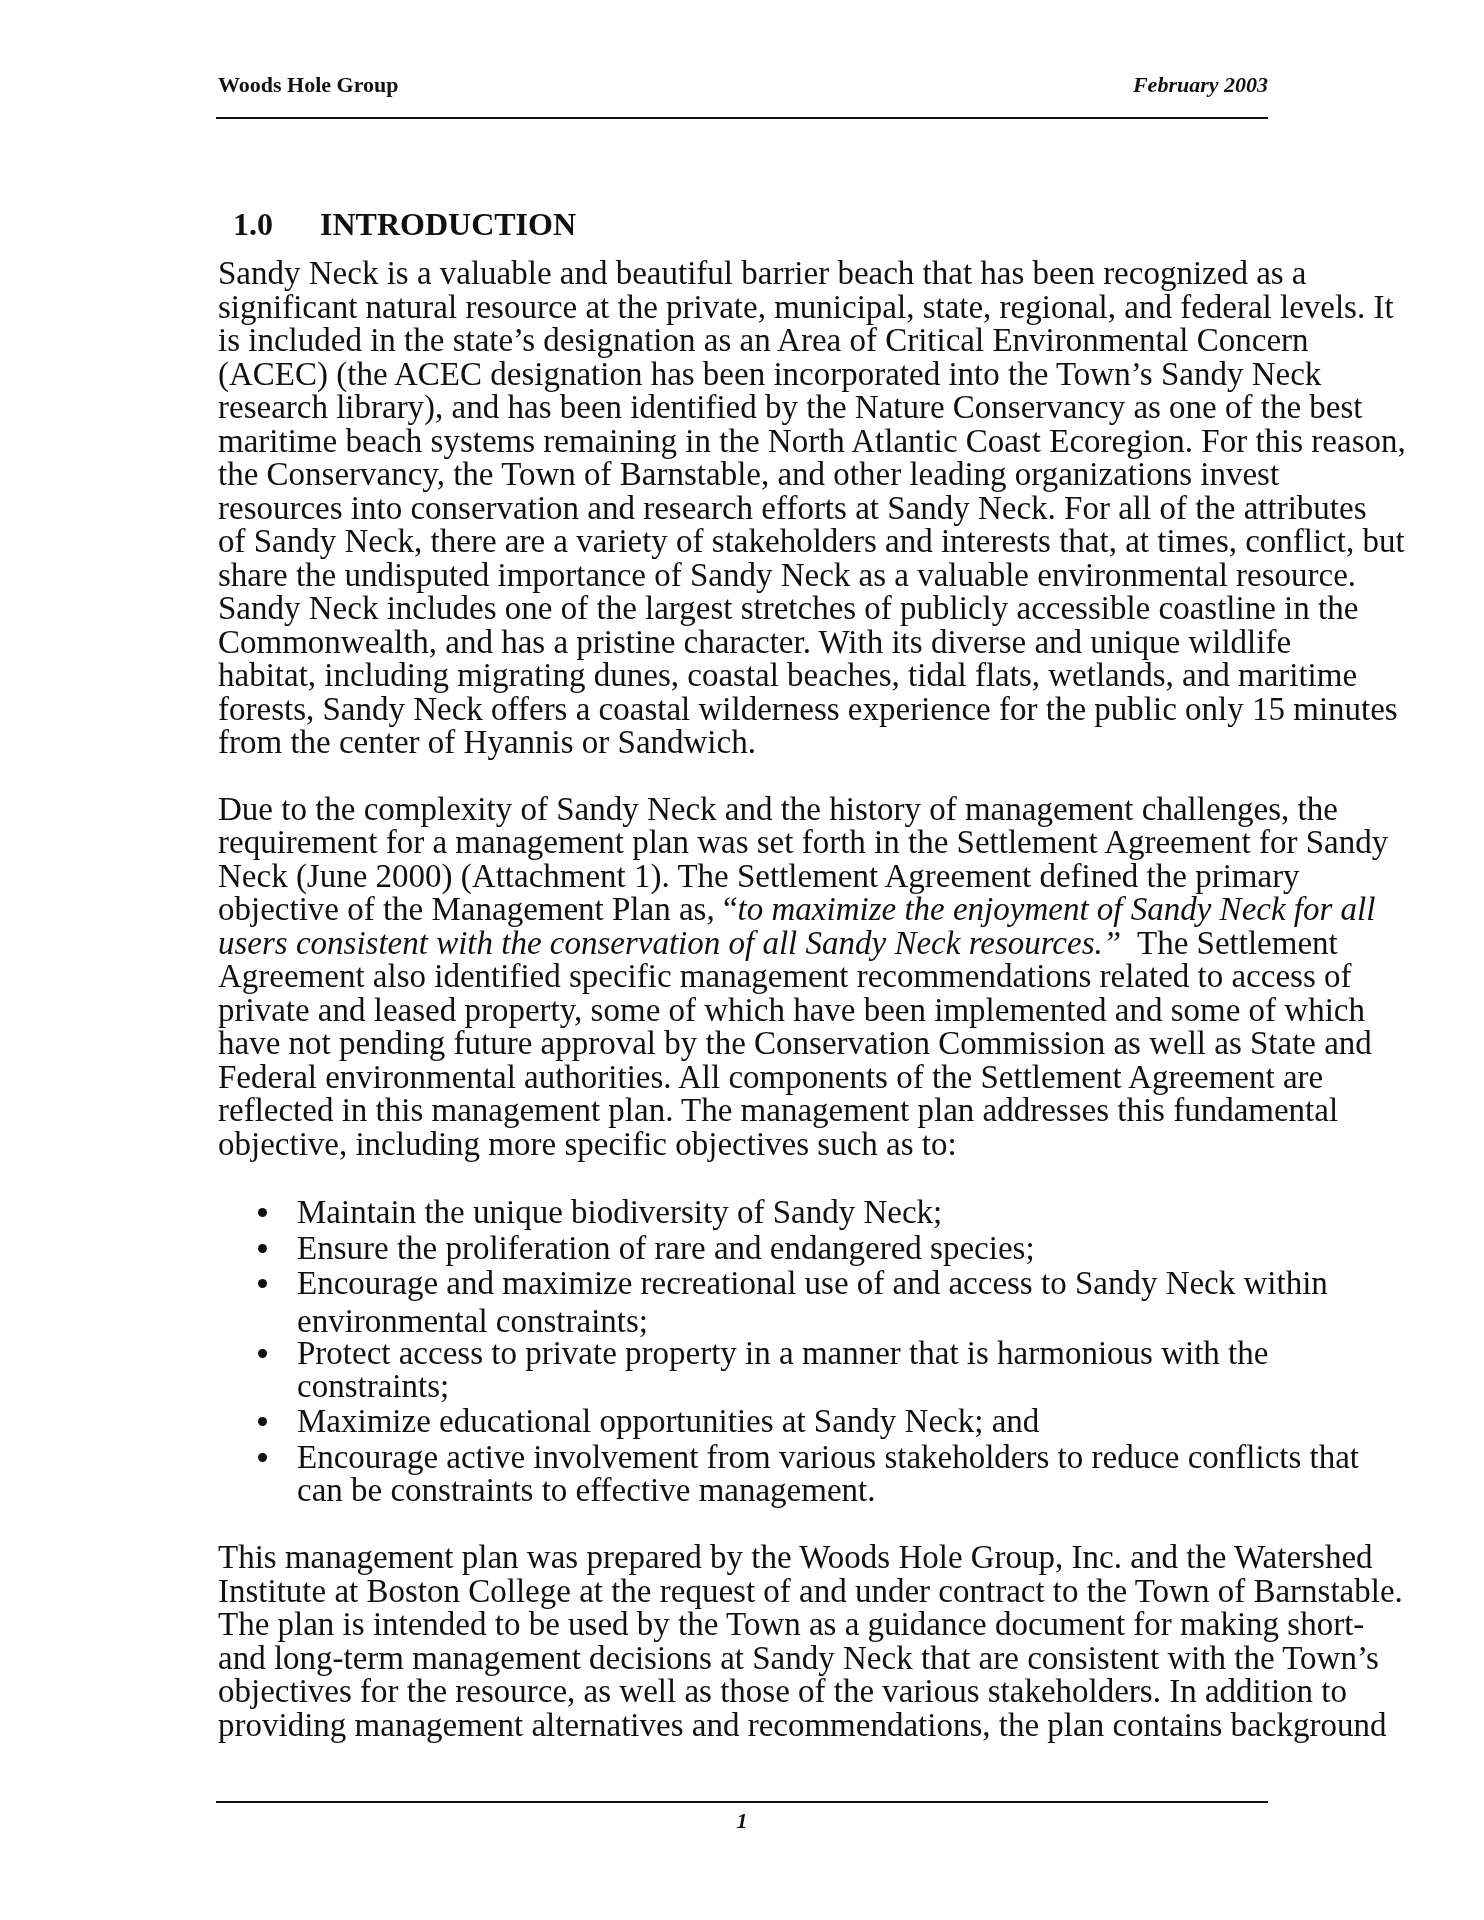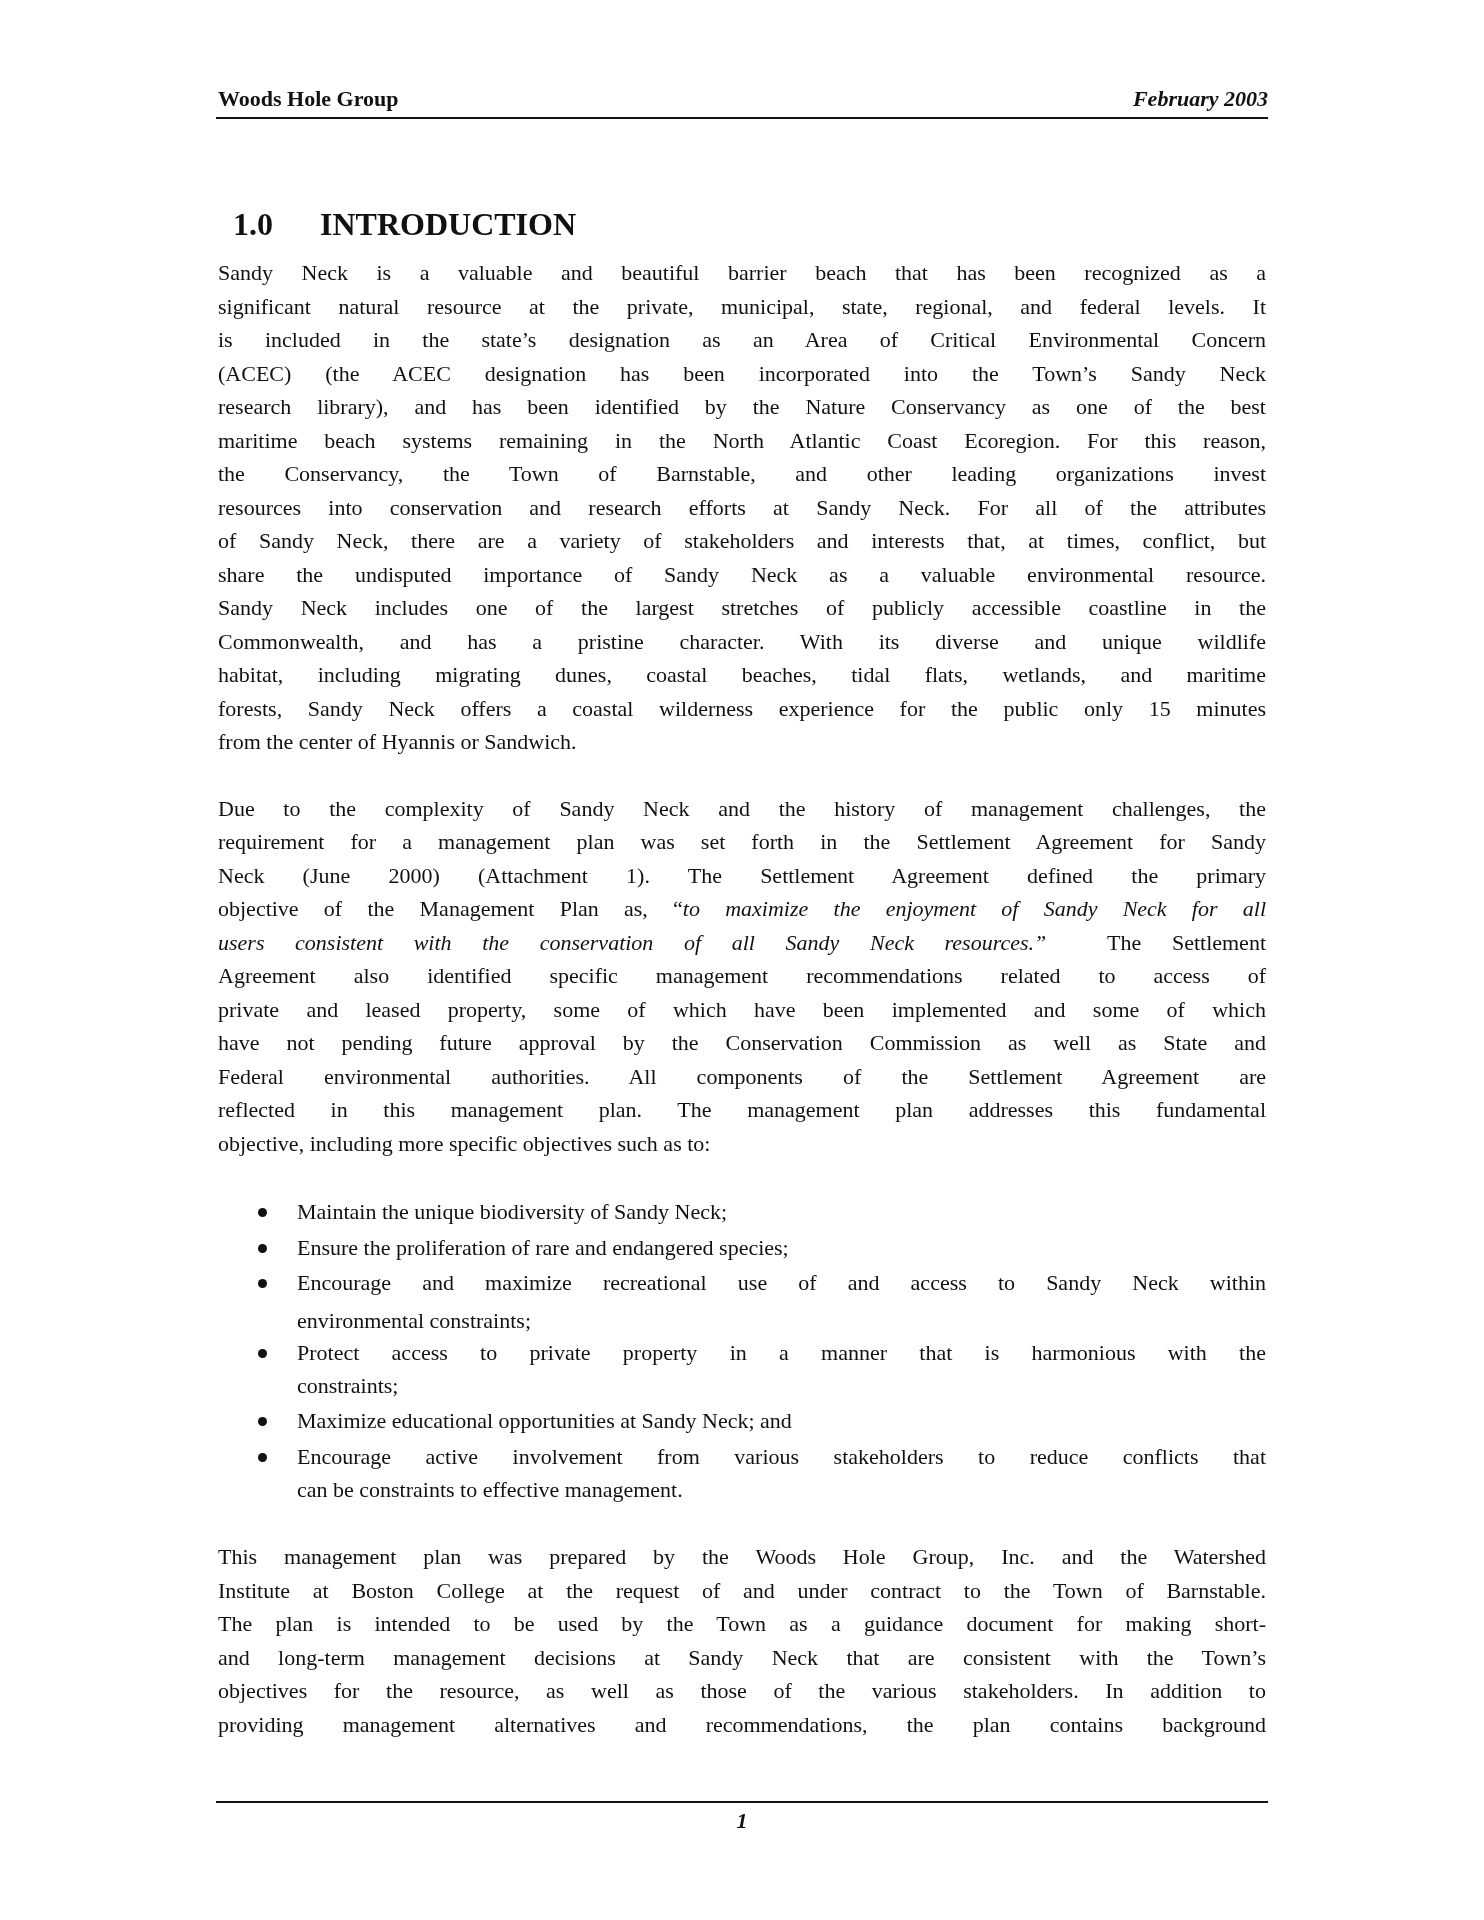--- a/index.html
+++ b/index.html
@@ -1,25 +1,25 @@
 <!DOCTYPE html>
 <html><head>
 <meta charset="utf-8">
 <style>
   html, body { margin: 0; padding: 0; background: #ffffff; }
   body { width: 1484px; height: 1920px; position: relative; overflow: hidden; color: #111; }
-  .hdr { position: absolute; top: 86px; font-family: "Liberation Serif", serif; font-weight: bold; font-size: 22px; line-height: 26px; color: #111; }
+  .hdr { position: absolute; top: 72px; font-family: "Liberation Serif", serif; font-weight: bold; font-size: 22px; line-height: 26px; color: #111; }
   #hdr-left { left: 218px; }
   #hdr-right { right: 216px; font-style: italic; }
   .rule { position: absolute; left: 216px; width: 1052px; height: 2px; background: #111; }
   #rule-top { top: 117px; }
   #rule-bottom { top: 1801px; }
   #heading { position: absolute; top: 204px; left: 218px; font-family: "Liberation Serif", serif; font-weight: bold; font-size: 32px; line-height: 40px; white-space: nowrap; margin-left: 15px; }
   #heading .num { display: inline-block; width: 87px; }
-  .line { position: absolute; left: 218px; width: 1048px; height: 34px; font-family: "Liberation Serif", serif; font-size: 22px; line-height: 34px; white-space: nowrap; text-align: justify; text-align-last: justify; overflow: visible; }
+  .line { position: absolute; left: 218px; width: 1048px; height: 34px; font-family: "Liberation Serif", serif; font-size: 33px; line-height: 34px; white-space: nowrap; text-align: justify; text-align-last: justify; overflow: visible; }
   .line.last { text-align-last: left; }
   .line.bul { left: 297px; width: 969px; }
   .bullet-dot { position: absolute; left: 258px; width: 9px; height: 9px; border-radius: 50%; background: #111; }
   .ital { font-style: italic; }
   #page-num { position: absolute; top: 1808px; left: 0; width: 1484px; text-align: center; font-family: "Liberation Serif", serif; font-weight: bold; font-style: italic; font-size: 22px; line-height: 26px; }
 </style>
 </head>
 <body>
 
 <div id="hdr-left" class="hdr">Woods Hole Group</div>

